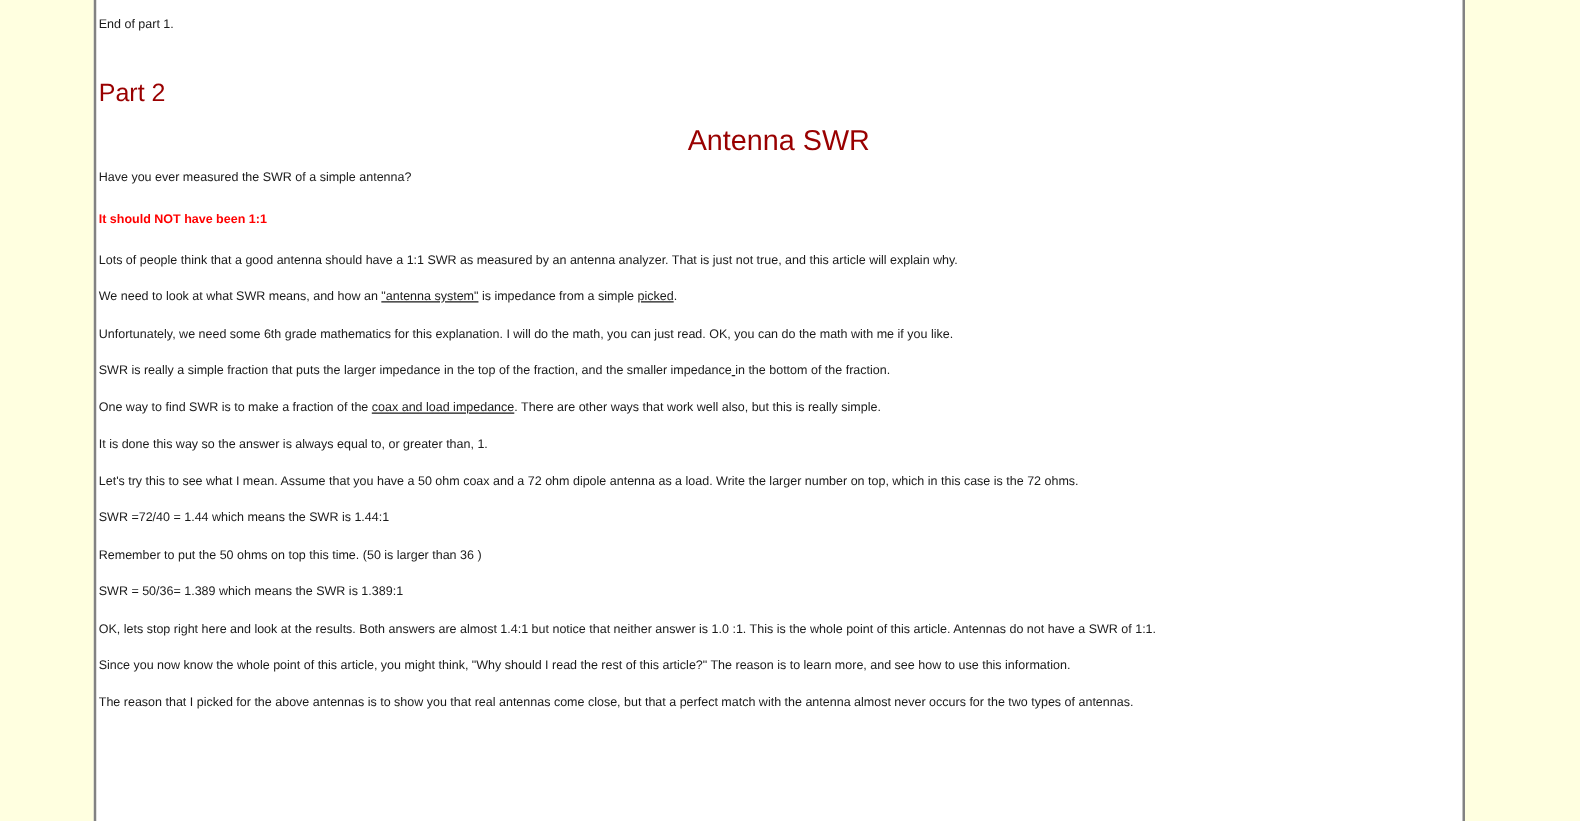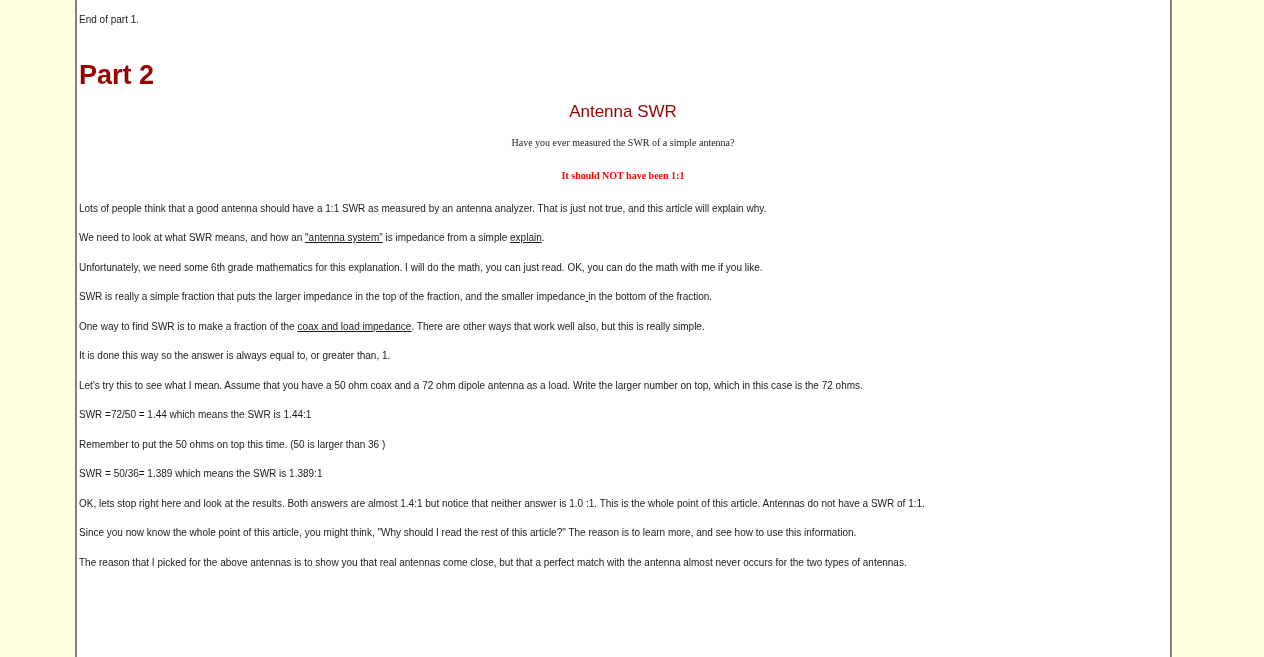--- a/index.html
+++ b/index.html
@@ -29,34 +29,34 @@
     padding: 0 3px 0 2px;
     overflow: hidden;
   }
   p, .body-text {
     font-size: 10px;
     line-height: 19.5px;
     margin: 10px 0;
   }
   .part2 {
     font-family: "Liberation Sans", sans-serif;
-    font-size: 27px;
+    font-size: 20px;
     line-height: 23px;
-    font-weight: bold;
+    font-weight: normal;
     color: var(--heading);
     margin: 34px 0 14px 0;
   }
   .title {
-    font-size: 17px;
+    font-size: 23px;
     line-height: 22px;
     color: var(--heading);
     text-align: center;
     margin: 3px 0 8px 0;
   }
-  .centered { text-align: center; font-family: Liberation Serif, serif; }
+  .centered { text-align: left; }
   .question { margin: 10px 0 14px 0; }
   .warning {
     color: var(--warning);
     font-weight: bold;
     margin: 0 0 13px 0;
   }
   u { text-decoration: underline; }
 </style>
 </head>
 <body>
@@ -67,26 +67,26 @@
   <h2 class="part2">Part 2</h2>
 
   <div class="title">Antenna SWR</div>
 
   <p class="centered question">Have you ever measured the SWR of a simple antenna?</p>
 
   <p class="centered warning">It should NOT have been 1:1</p>
 
   <div id="paragraphs">
       <p><span>Lots of people think that a good antenna should have a 1:1 SWR as measured by an antenna analyzer. That is just not true, and this article will explain why.</span></p>
-      <p><span>We need to look at what SWR means, and how an </span><u>"antenna system"</u><span> is impedance from a simple </span><u>explain</u><span>.</span></p>
+      <p><span>We need to look at what SWR means, and how an </span><u>"antenna system"</u><span> is impedance from a simple </span><u>picked</u><span>.</span></p>
       <p><span>Unfortunately, we need some 6th grade mathematics for this explanation. I will do the math, you can just read. OK, you can do the math with me if you like.</span></p>
       <p><span>SWR is really a simple fraction that puts the larger impedance in the top of the fraction, and the smaller impedance</span><u> </u><span>in the bottom of the fraction.</span></p>
       <p><span>One way to find SWR is to make a fraction of the </span><u>coax and load impedance</u><span>. There are other ways that work well also, but this is really simple.</span></p>
       <p><span>It is done this way so the answer is always equal to, or greater than, 1.</span></p>
       <p><span>Let's try this to see what I mean. Assume that you have a 50 ohm coax and a 72 ohm dipole antenna as a load. Write the larger number on top, which in this case is the 72 ohms.</span></p>
-      <p><span>SWR =72/50 = 1.44 which means the SWR is 1.44:1</span></p>
+      <p><span>SWR =72/40 = 1.44 which means the SWR is 1.44:1</span></p>
       <p><span>Remember to put the 50 ohms on top this time. (50 is larger than 36 )</span></p>
       <p><span>SWR = 50/36= 1.389 which means the SWR is 1.389:1</span></p>
       <p><span>OK, lets stop right here and look at the results. Both answers are almost 1.4:1 but notice that neither answer is 1.0 :1. This is the whole point of this article. Antennas do not have a SWR of 1:1.</span></p>
       <p><span>Since you now know the whole point of this article, you might think, "Why should I read the rest of this article?" The reason is to learn more, and see how to use this information.</span></p>
       <p><span>The reason that I picked for the above antennas is to show you that real antennas come close, but that a perfect match with the antenna almost never occurs for the two types of antennas.</span></p>
     </div>
 </div>
 
 </body></html>

